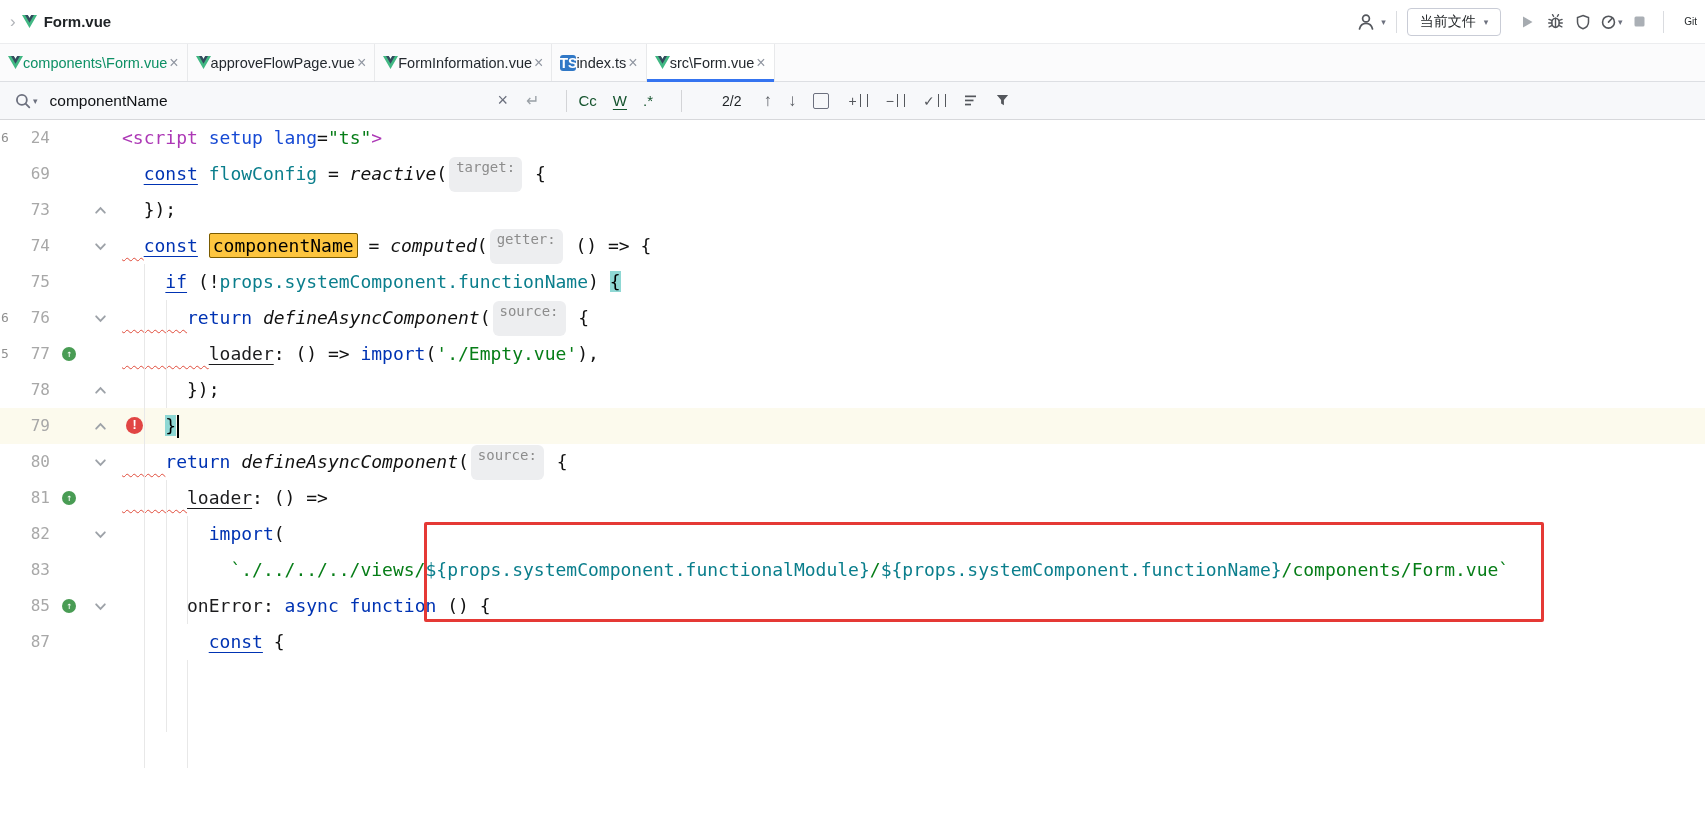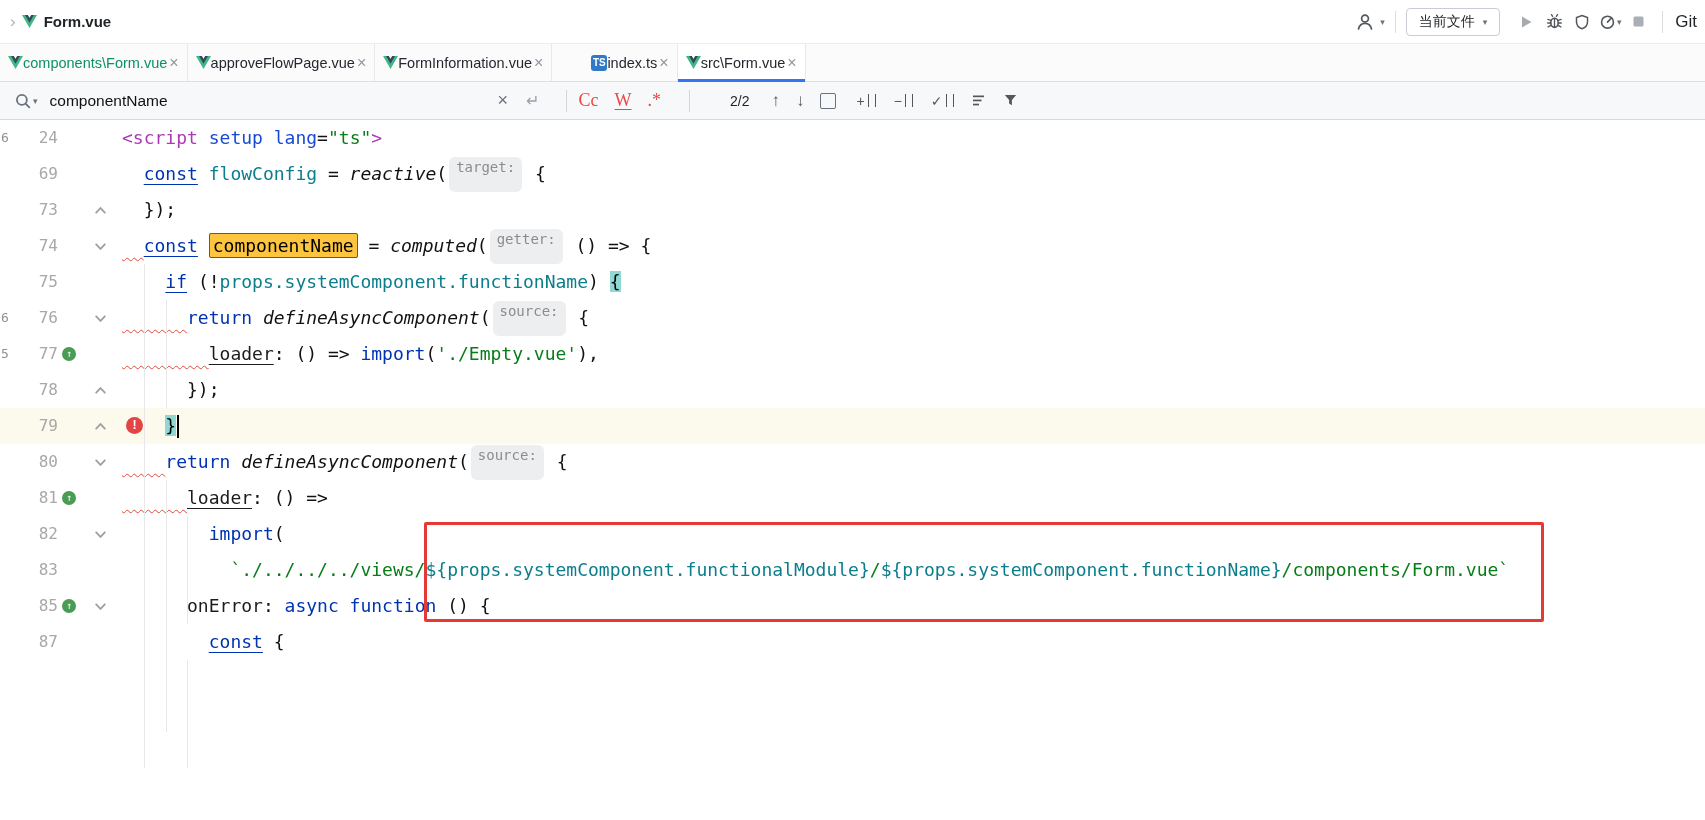--- a/index.html
+++ b/index.html
@@ -12,58 +12,58 @@
   .crumb-chevron{color:#B0B3B8;font-size:17px;margin-right:6px;}
   .title{font-size:15px;font-weight:bold;color:#1F2326;margin-left:7px;}
   .tb-right{margin-left:auto;display:flex;align-items:center;}
   .tb-icon{display:inline-flex;align-items:center;justify-content:center;
            width:28px;height:28px;border-radius:4px;cursor:default;}
   .dd{font-size:9px;color:#6C707E;margin-left:1px;}
   .tb-sep{width:1px;height:22px;background:#DADCE0;margin:0 10px;display:inline-block;}
   .runcfg{display:inline-flex;align-items:center;gap:7px;height:28px;padding:0 12px;
           border:1px solid #C9CCD6;border-radius:4px;background:#fff;font-size:14px;
           color:#1F2326;margin-right:12px;font-family:inherit;}
-  .git{font-size:17px;color:#1F2326;margin:0 2px 0 2px;white-space:nowrap;}
+  .git{font-size:10px;color:#1F2326;margin:0 2px 0 10px;white-space:nowrap;}
 
   
   .tabbar{height:38px;display:flex;align-items:stretch;background:#FBFBFC;
           border-bottom:1px solid #DDDFE3;box-sizing:border-box;}
   .tab{display:flex;align-items:center;gap:0;padding:0 8px;border-right:1px solid #E8E9EB;
        font-size:14.5px;color:#24292F;position:relative;background:#FBFBFC;}
   .tab.active{background:#FFFFFF;}
   .tab.active::after{content:"";position:absolute;left:0;right:0;bottom:-1px;height:3px;background:#3574F0;}
   .tab-close{color:#9096A1;font-size:16px;line-height:1;margin-left:2px;}
   .ts-icon{width:16px;height:16px;border-radius:3px;background:#3178C6;color:#fff;
-           font-size:10px;font-weight:bold;display:inline-flex;align-items:center;justify-content:center;margin-left:31px;}
+           font-size:14px;font-weight:bold;display:inline-flex;align-items:center;justify-content:center;}
   .tab-icon{display:inline-flex;align-items:center;}
 
   
   .findbar{height:38px;display:flex;align-items:center;background:#F7F8FA;
            border-bottom:1px solid #D7D8DB;box-sizing:border-box;padding-left:14px;font-size:14px;color:#54575C;}
   .f-ic{display:inline-flex;align-items:center;justify-content:center;margin-right:0;}
   .query{font-size:15.5px;color:#0F1114;margin-left:12px;}
   .f-spacer{width:330px;}
   .f-clear{font-size:18px;color:#6C707E;margin-right:18px;}
   .f-newline{font-size:16px;color:#9AA0A6;margin-right:14px;}
   .f-sep{width:1px;height:22px;background:#D3D4D7;margin:0 12px;}
-  .f-toggle{font-size:18px;color:#ef4444;margin-right:16px;font-family:Liberation Serif, serif;}
+  .f-toggle{font-size:15px;color:#14532d;margin-right:16px;}
   .f-toggle.words{text-decoration:underline;text-underline-offset:3px;}
   .f-count{font-size:14px;color:#1F2326;margin:0 22px 0 28px;}
   .f-arrow{font-size:17px;color:#5A5D63;margin-right:16px;}
   .f-box{width:14px;height:14px;border:1.6px solid #6C707E;border-radius:2px;margin-right:20px;}
   .occ{display:inline-flex;align-items:center;gap:3px;color:#54575C;font-size:14px;margin-right:18px;}
   .bars{display:inline-block;width:6px;height:13px;border-left:1.6px solid #54575C;border-right:1.6px solid #54575C;}
 
   
   .editor{position:relative;background:#fff;font-family:"DejaVu Sans Mono",monospace;font-size:18px;}
   .line{display:flex;height:36px;line-height:36px;white-space:pre;position:relative;}
   .line.current{background:#FCFAED;}
   .gutter{position:relative;flex:none;width:122px;height:36px;}
   .edge{position:absolute;left:1px;top:50%;transform:translateY(-50%);font-size:13px;color:#909090;}
-  .lnum{position:absolute;right:64px;top:50%;transform:translateY(-50%);font-size:16px;color:#A8A8A8;}
+  .lnum{position:absolute;right:72px;top:50%;transform:translateY(-50%);font-size:16px;color:#A8A8A8;}
   .mark{position:absolute;left:62px;top:11px;width:14px;height:14px;border-radius:50%;
         background:#499C54;color:#fff;font-size:10px;line-height:14px;text-align:center;}
   .fold{position:absolute;left:94px;top:12px;line-height:0;}
   .code{flex:1;color:#121212;}
   .err{position:absolute;left:126px;top:9px;width:17px;height:17px;border-radius:50%;
        background:#E14544;color:#fff;font-size:12.5px;font-weight:bold;line-height:17px;
        text-align:center;font-family:"Liberation Sans",sans-serif;z-index:4;}
   .caret{display:inline-block;width:2px;height:23px;background:#000;vertical-align:middle;
          margin-left:1px;position:relative;top:-1px;}
 

